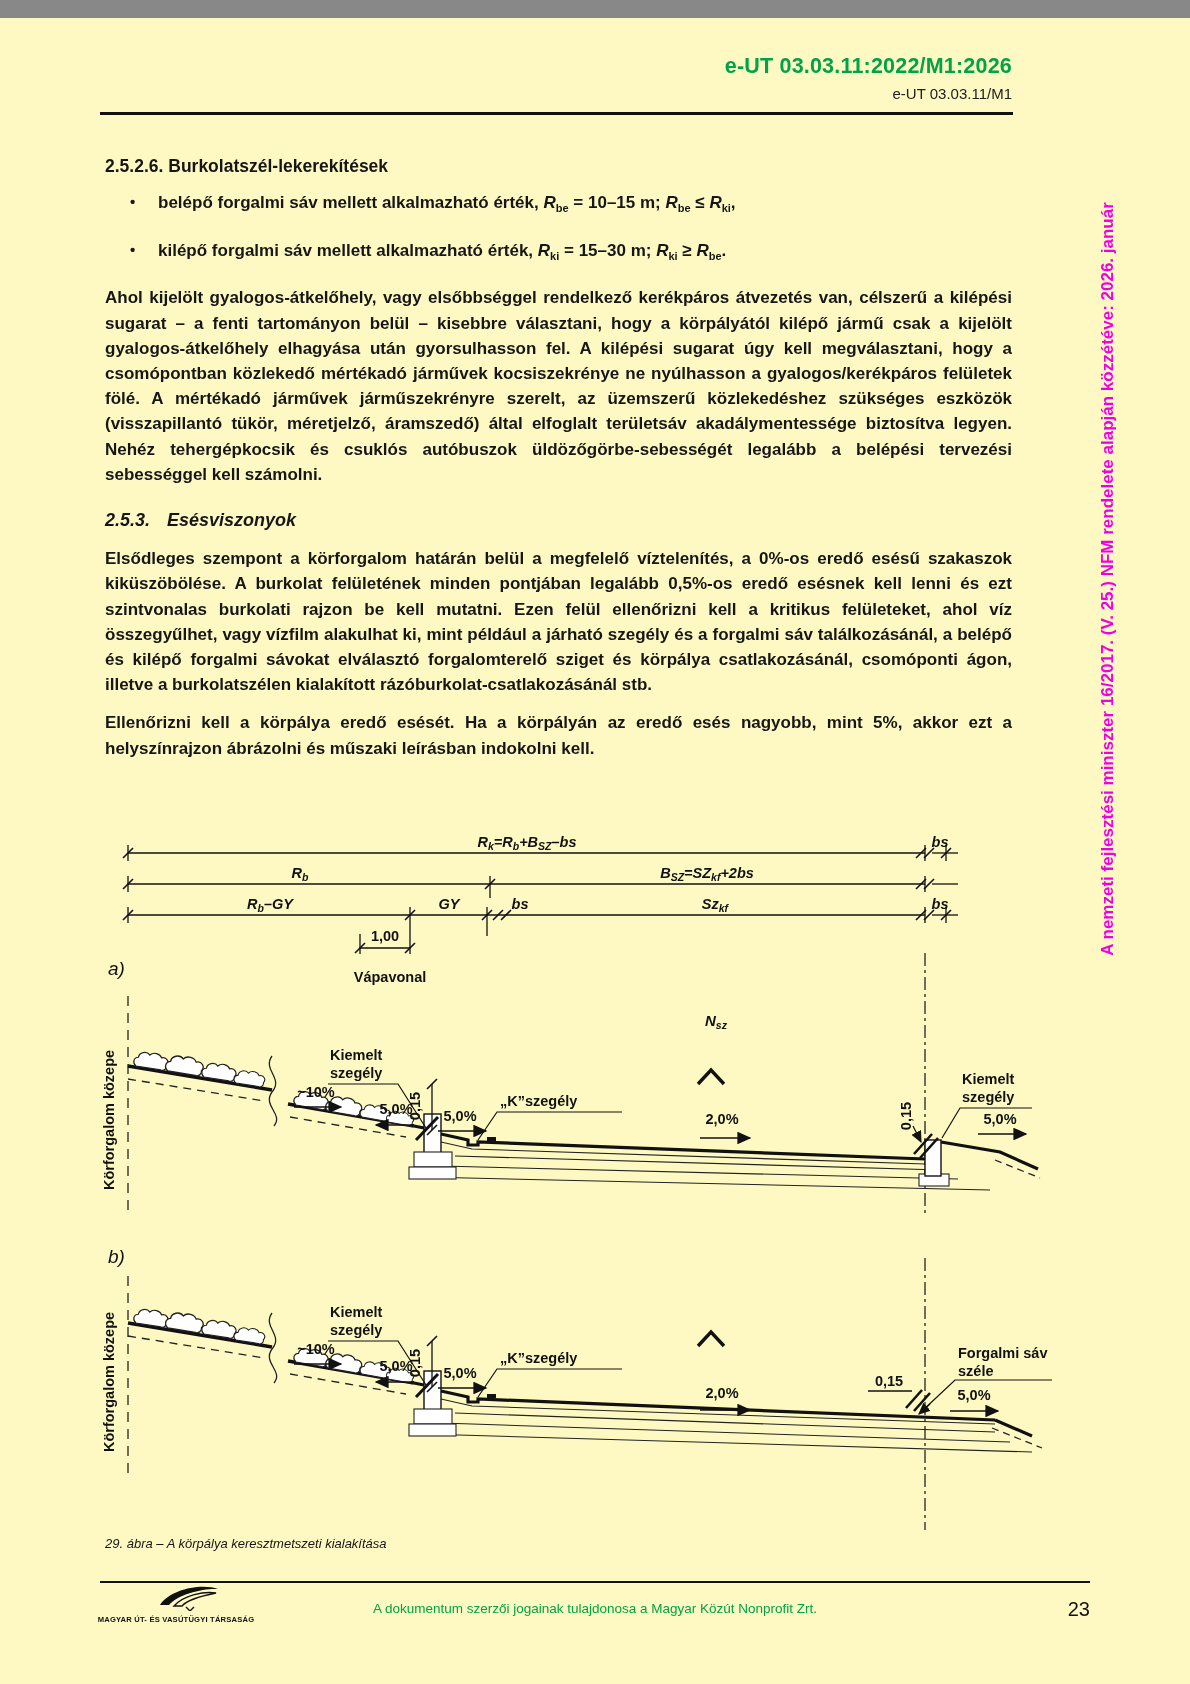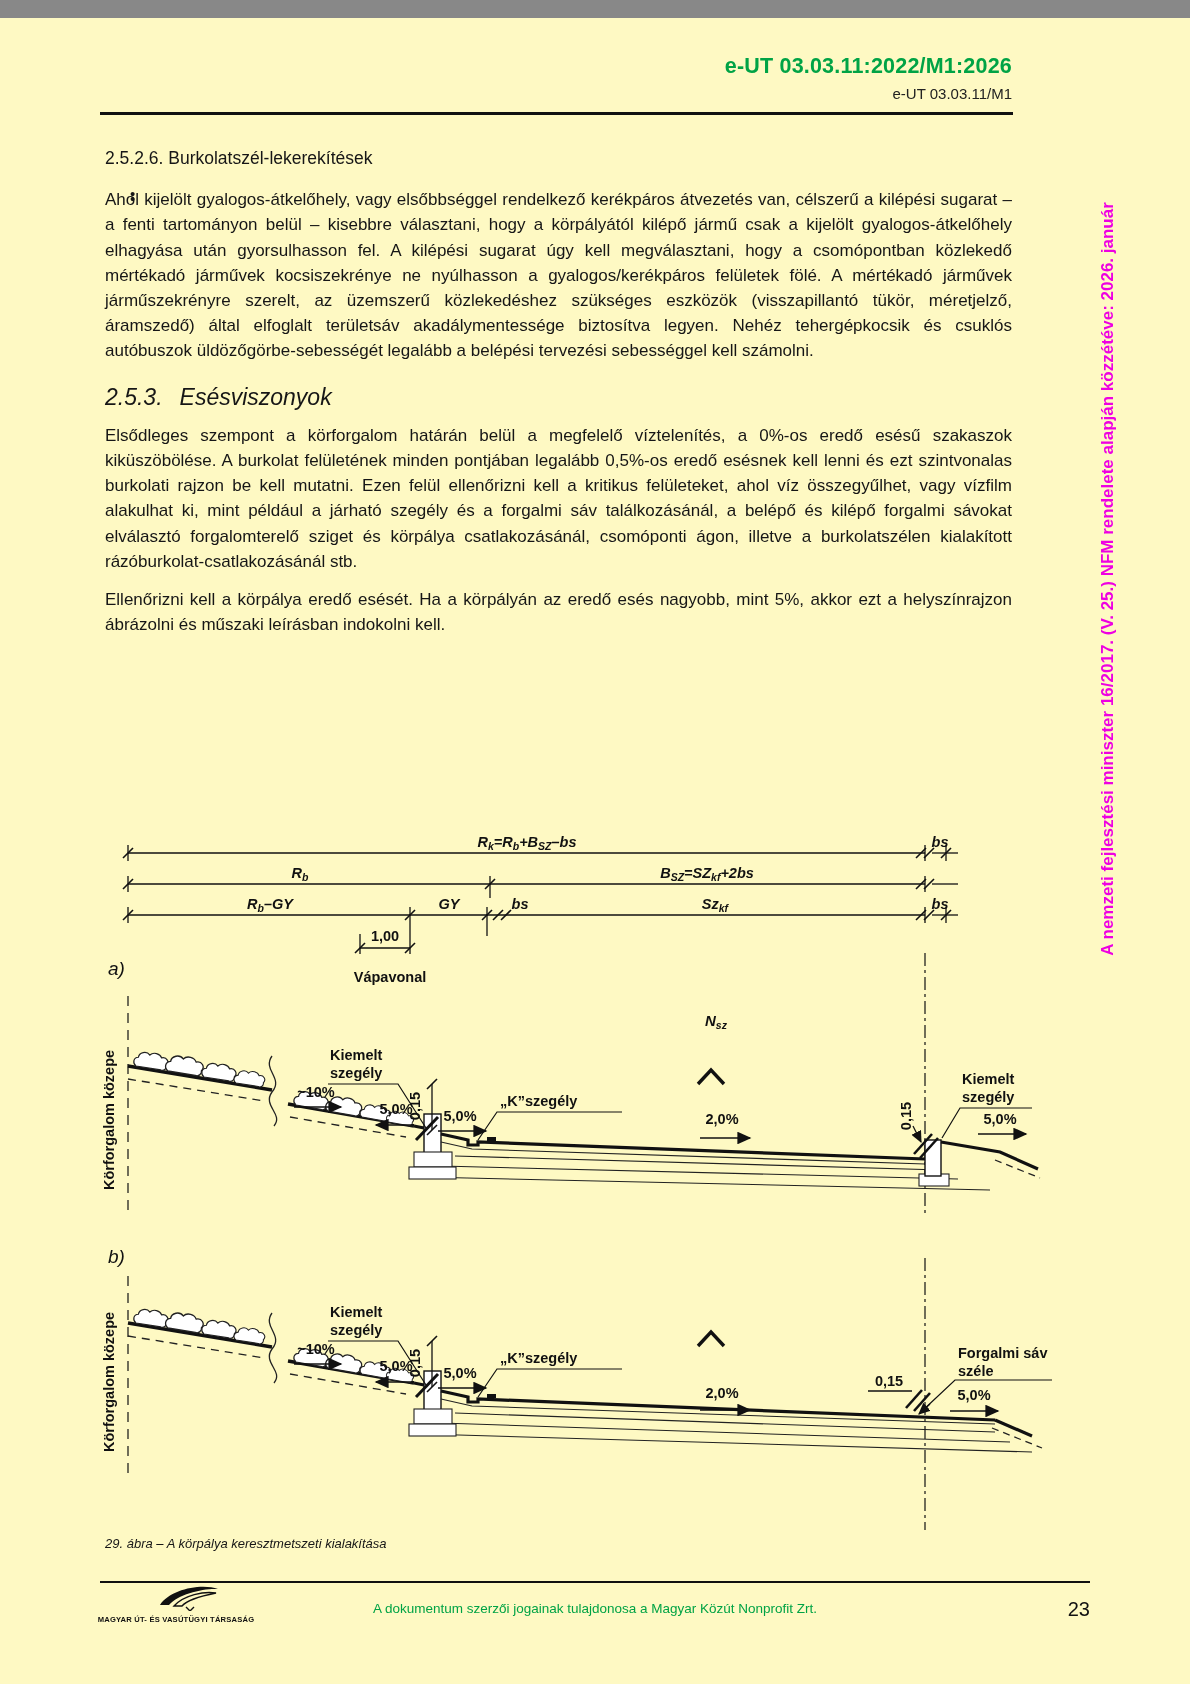--- a/index.html
+++ b/index.html
@@ -8,28 +8,28 @@
   
   .hdr{position:absolute;top:36px;right:178px;text-align:right;}
   .hdr .code{font-size:21.5px;font-weight:bold;color:#00a345;letter-spacing:.2px;}
   .hdr .sub{font-size:15px;color:#222;margin-top:6px;}
   .hdr-rule{position:absolute;top:94px;left:100px;width:913px;height:2.5px;background:#111;}
   
   .side-note{position:absolute;left:1098px;top:982px;width:842px;transform:rotate(-90deg);
              transform-origin:0 0;white-space:nowrap;text-align:center;
              font-size:17px;font-weight:bold;color:#ee00e2;}
   
-  .content{position:absolute;left:105px;top:128px;width:907px;font-size:17px;line-height:25.2px;}
+  .content{position:absolute;left:105px;top:136px;width:907px;font-size:17px;line-height:25.2px;font-weight:bold;}
   .content p{margin:0 0 13px 0;text-align:justify;}
   .s1-title{margin:0 0 11px 0;font-size:17.5px;}
   .bullet{position:relative;padding-left:53px;margin:0 0 16px 0;}
   .bullet .bdot{position:absolute;left:25px;top:-1px;font-size:15px;}
   .var{font-style:italic;}
   sub{font-size:11px;}
-  .h2{font-style:italic;font-size:23px;margin:21px 0 13px 0;}
+  .h2{font-style:italic;font-size:18px;margin:21px 0 13px 0;}
   .h2 .h2name{margin-left:17px;}
   
   .figsvg{position:absolute;left:0;top:740px;}
   .caption{position:absolute;left:105px;top:1518px;font-style:italic;font-size:13px;}
   .ftr-rule{position:absolute;top:1563px;left:100px;width:990px;height:2px;background:#111;}
   .ftr-logo{position:absolute;left:86px;top:1567px;width:180px;text-align:center;}
   .ftr-logo .lgname{font-size:7.6px;font-weight:bold;letter-spacing:.2px;color:#111;white-space:nowrap;}
   .ftr-copy{position:absolute;left:300px;top:1583px;width:590px;text-align:center;
             font-size:13.5px;color:#00a345;}
   .ftr-page{position:absolute;right:100px;top:1580px;font-size:20px;color:#111;}
@@ -51,23 +51,25 @@
   </div>
   <div class="hdr-rule"></div>
 
   <div class="side-note">A nemzeti fejlesztési miniszter 16/2017. (V. 25.) NFM rendelete alapján közzétéve: 2026. január</div>
 
   <div class="content">
     <div class="s1-title">2.5.2.6. Burkolatszél-lekerekítések</div>
 
     <div class="bullet">
       <span class="bdot">•</span>
+      <span><span>belépő forgalmi sáv mellett alkalmazható érték, </span><i class="var">R</i><sub>be</sub><span> = 10–15 m; </span><i class="var">R</i><sub>be</sub><span> ≤ </span><i class="var">R</i><sub>ki</sub><span>,</span></span>
     </div>
     <div class="bullet">
       <span class="bdot">•</span>
+      <span><span>kilépő forgalmi sáv mellett alkalmazható érték, </span><i class="var">R</i><sub>ki</sub><span> = 15–30 m; </span><i class="var">R</i><sub>ki</sub><span> ≥ </span><i class="var">R</i><sub>be</sub><span>.</span></span>
     </div>
 
     <p>Ahol kijelölt gyalogos-átkelőhely, vagy elsőbbséggel rendelkező kerékpáros átvezetés van, célszerű a kilépési sugarat – a fenti tartományon belül – kisebbre választani, hogy a körpályától kilépő jármű csak a kijelölt gyalogos-átkelőhely elhagyása után gyorsulhasson fel. A kilépési sugarat úgy kell megválasztani, hogy a csomópontban közlekedő mértékadó járművek kocsiszekrénye ne nyúlhasson a gyalogos/kerékpáros felületek fölé. A mértékadó járművek járműszekrényre szerelt, az üzemszerű közlekedéshez szükséges eszközök (visszapillantó tükör, méretjelző, áramszedő) által elfoglalt területsáv akadálymentessége biztosítva legyen. Nehéz tehergépkocsik és csuklós autóbuszok üldözőgörbe-sebességét legalább a belépési tervezési sebességgel kell számolni.</p>
 
     <div class="h2">
       <span>2.5.3.</span><span class="h2name">Esésviszonyok</span>
     </div>
 
     <p>Elsődleges szempont a körforgalom határán belül a megfelelő víztelenítés, a 0%-os eredő esésű szakaszok kiküszöbölése. A burkolat felületének minden pontjában legalább 0,5%-os eredő esésnek kell lenni és ezt szintvonalas burkolati rajzon be kell mutatni. Ezen felül ellenőrizni kell a kritikus felületeket, ahol víz összegyűlhet, vagy vízfilm alakulhat ki, mint például a járható szegély és a forgalmi sáv találkozásánál, a belépő és kilépő forgalmi sávokat elválasztó forgalomterelő sziget és körpálya csatlakozásánál, csomóponti ágon, illetve a burkolatszélen kialakított rázóburkolat-csatlakozásánál stb.</p>
     <p>Ellenőrizni kell a körpálya eredő esését. Ha a körpályán az eredő esés nagyobb, mint 5%, akkor ezt a helyszínrajzon ábrázolni és műszaki leírásban indokolni kell.</p>

